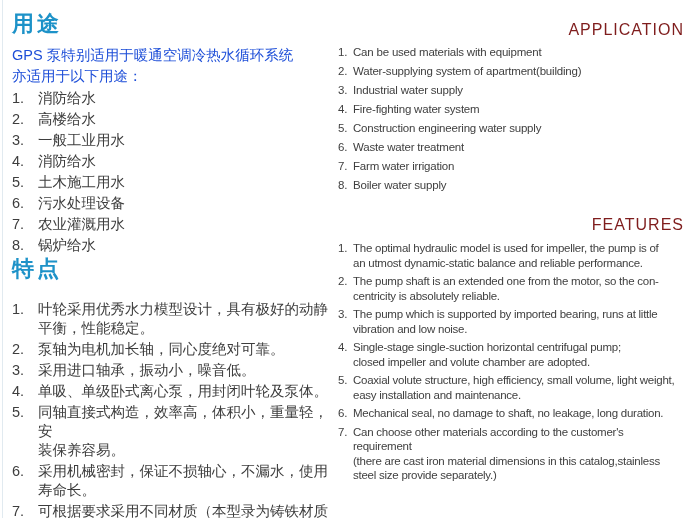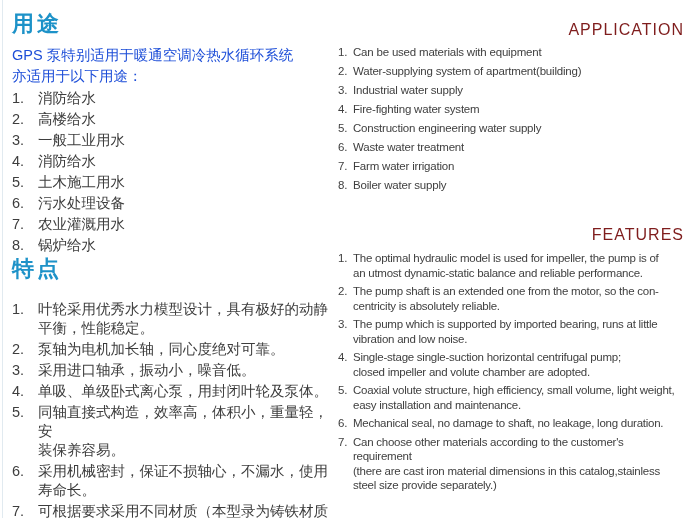--- a/index.html
+++ b/index.html
@@ -27,21 +27,21 @@
     font-size: 22px; font-weight: bold; color: #1d92c8;
     letter-spacing: 3px; line-height: 26px;
   }
   .cn-title.first { margin-top: 11px; margin-bottom: 8px; }
   .cn-title.second { margin-top: 0; margin-bottom: 18px; }
   .en-title {
     font-size: 16px; font-weight: normal; color: #7f1d1d;
     letter-spacing: 1px; line-height: 20px; text-align: right;
   }
   .en-title.first { margin-top: 20px; margin-bottom: 3px; }
-  .en-title.second { margin-top: 30px; margin-bottom: 6px; }
+  .en-title.second { margin-top: 20px; margin-bottom: 6px; }
   
   .cn-intro {
     font-size: 14.5px; line-height: 21px; color: #1d4ed8;
     white-space: pre-line;
   }
   .list { list-style: none; }
   .li { display: flex; align-items: flex-start; }
   .li .num { flex: none; }
   .li .text { flex: 1; white-space: pre-line; }
   .cn-list { margin-top: 1px; }

